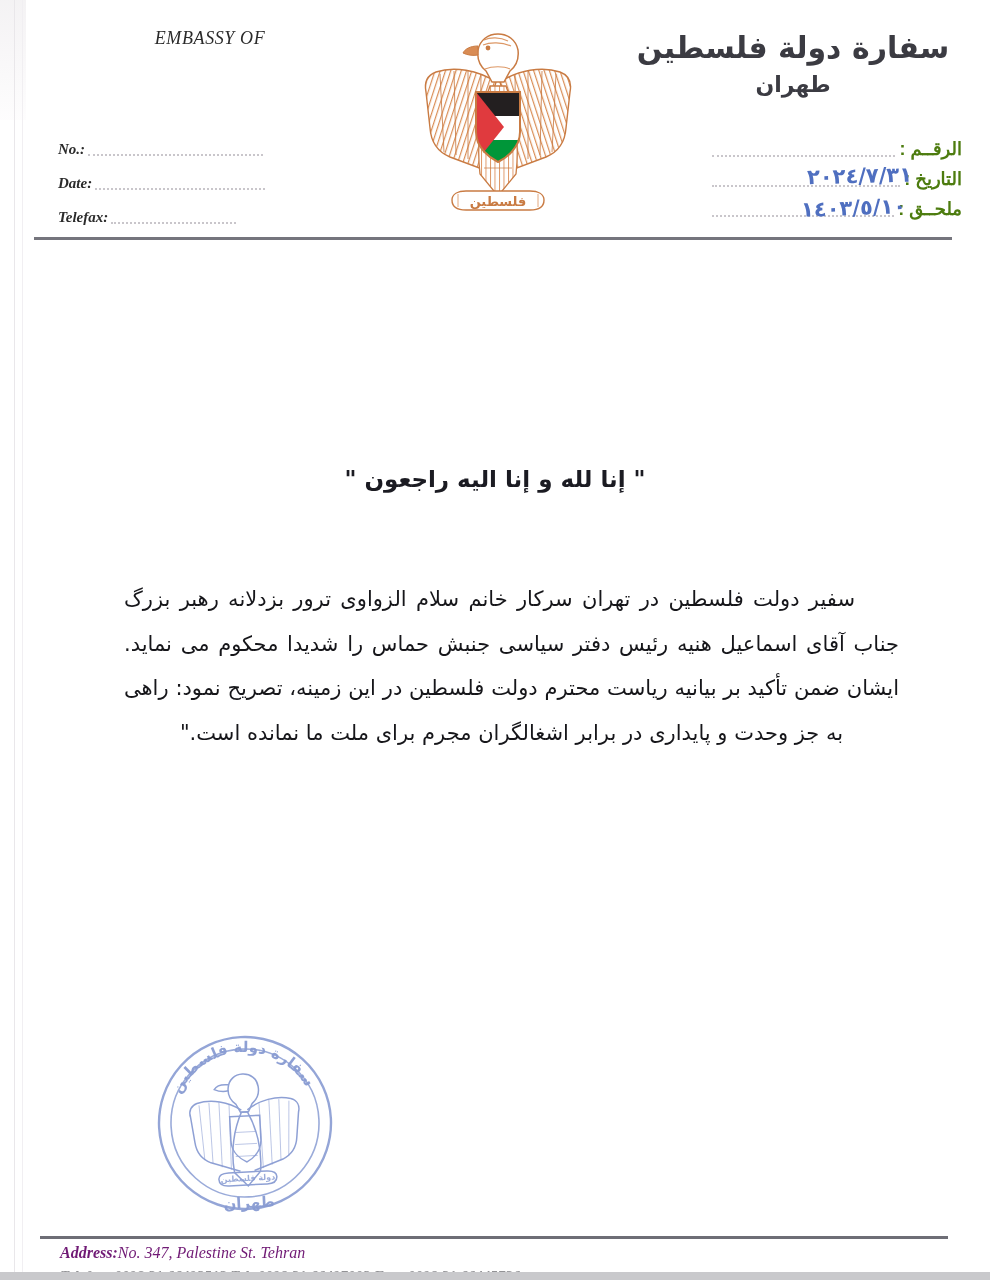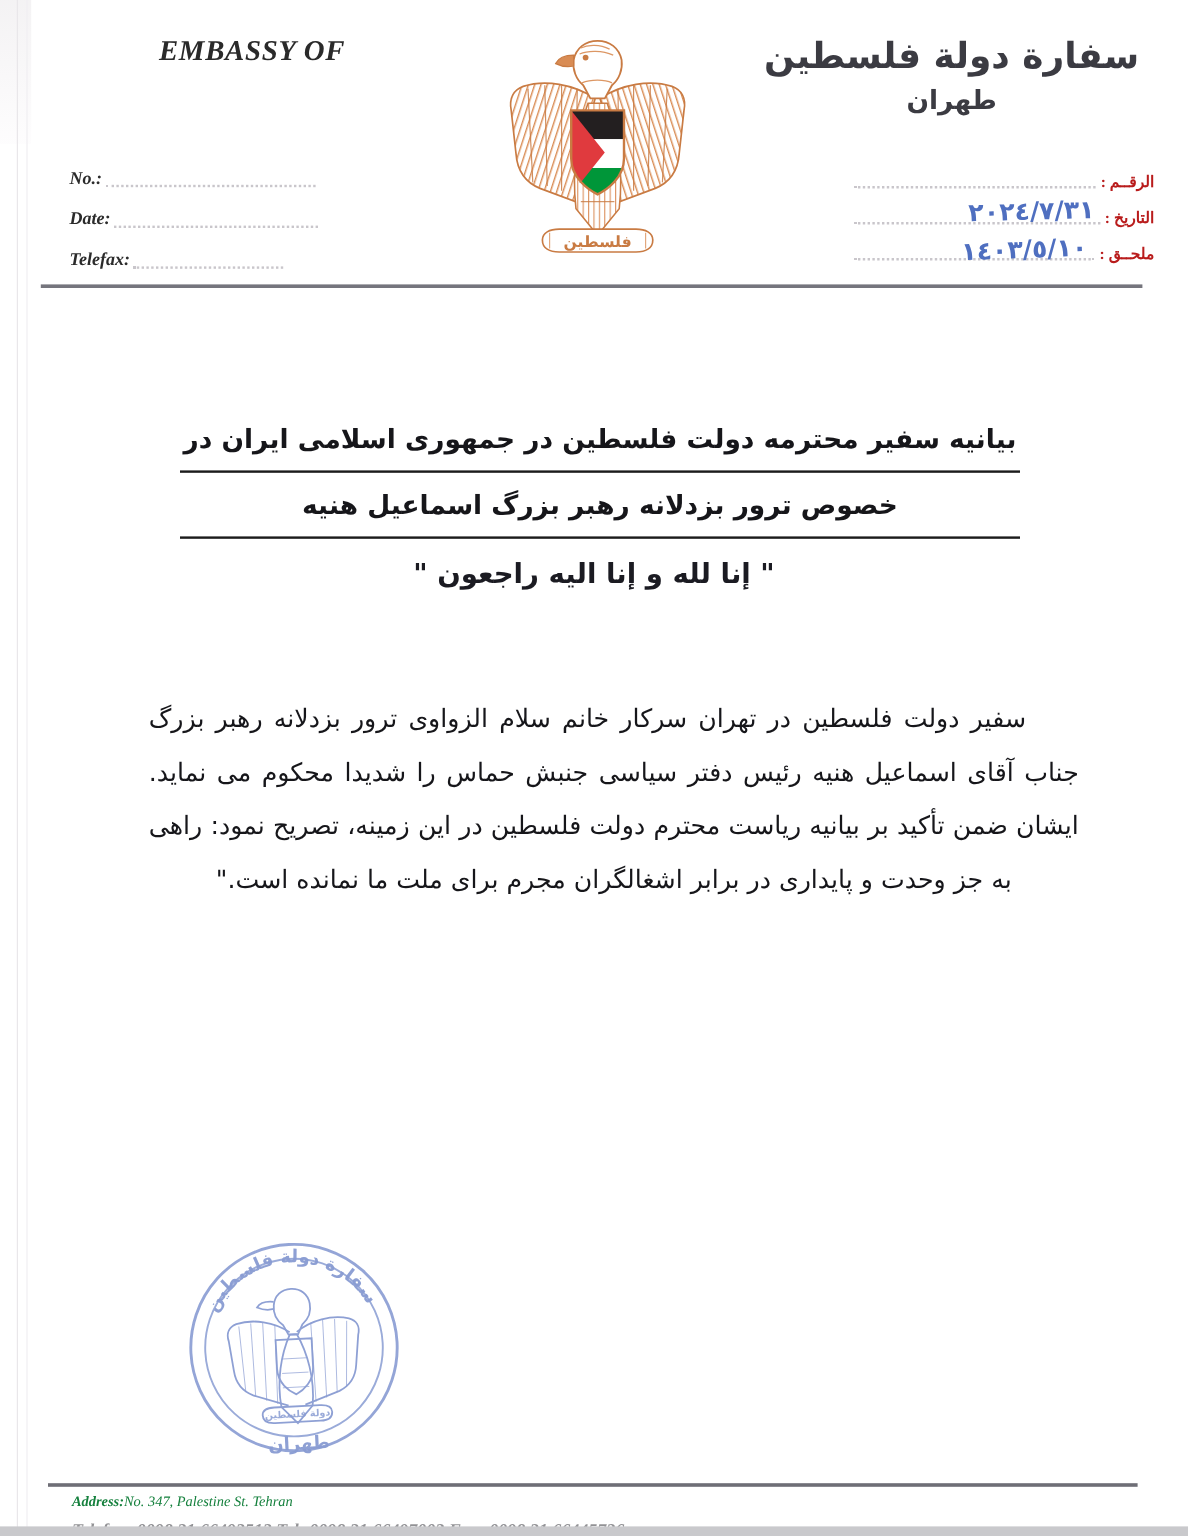--- a/index.html
+++ b/index.html
@@ -45,22 +45,22 @@
   
   .lh-en {
     position: absolute;
     left: 45px; top: 26px;
     width: 330px;
     text-align: center;
   }
   .lh-en .en-line {
     font-family: "Liberation Serif", "DejaVu Serif", serif;
     font-style: italic;
-    font-weight: 700;
-    font-size: 24px;
+    font-weight: 400;
+    font-size: 18px;
     letter-spacing: .6px;
     color: #2a2a2a;
     line-height: 1.42;
     white-space: nowrap;
   }
 
   .fields-en {
     position: absolute;
     left: 58px; top: 140px;
     width: 230px;
@@ -129,24 +129,24 @@
     direction: rtl;
   }
   .fld-ar {
     display: flex;
     align-items: flex-end;
     height: 26px;
     margin-bottom: 4px;
     position: relative;
   }
   .fld-ar-label {
-    font-family: Liberation Serif, serif;
-    font-size: 13px;
-    font-weight: 700;
-    color: #b91c1c;
+    font-family: Liberation Sans, sans-serif;
+    font-size: 18px;
+    font-weight: 700;
+    color: #4d7c0f;
     white-space: nowrap;
     letter-spacing: -0.5px;
   }
   .dots-ar {
     flex: 1 1 auto;
     height: 9px;
     margin-right: 4px;
     border-bottom: 2px dotted #c9c6cb;
     position: relative;
     top: -3px;
@@ -240,22 +240,22 @@
     width: 908px; height: 0;
     border-top: 3px solid #55555e;
     opacity: .85;
   }
   .footer {
     position: absolute;
     left: 60px; top: 1244px;
     width: 880px;
     font-family: "Liberation Serif", "DejaVu Serif", serif;
     font-style: italic;
-    font-size: 12px;
-    color: #15803d;
+    font-size: 16px;
+    color: #701a75;
     white-space: nowrap;
   }
   .footer b { font-weight: 700; }
   .footer-contacts {
     position: absolute;
     left: 60px; top: 1268px;
     width: 880px;
     font-family: "Liberation Serif", "DejaVu Serif", serif;
     font-style: italic;
     font-weight: 700;
@@ -395,24 +395,20 @@
       <div class="fld-ar f-molhaq">
         <span class="fld-ar-label">ملحــق :</span>
         <span class="dots-ar"></span>
         <span class="hand">١٤٠٣/٥/١٠</span>
       </div>
     </div>
 
     <div class="rule-top"></div>
   </div>
 
-  <div class="doc-title">
-    <span class="tline">بیانیه سفیر محترمه دولت فلسطین در جمهوری اسلامی ایران در</span>
-    <span class="tline">خصوص ترور بزدلانه رهبر بزرگ اسماعیل هنیه</span>
-  </div>
 
   <div class="verse">" إنا لله و إنا اليه راجعون "</div>
 
   <p class="body-par">سفیر دولت فلسطین در تهران سرکار خانم سلام الزواوی ترور بزدلانه رهبر بزرگ جناب آقای اسماعیل هنیه رئیس دفتر سیاسی جنبش حماس را شدیدا محکوم می نماید. ایشان ضمن تأکید بر بیانیه ریاست محترم دولت فلسطین در این زمینه، تصریح نمود: راهی به جز وحدت و پایداری در برابر اشغالگران مجرم برای ملت ما نمانده است."</p>
 
   <div class="stamp">
     <svg viewBox="0 0 190 190" width="190" height="190" aria-hidden="true">
       <defs>
         <path id="arcTop" d="M 24 95 A 71 71 0 0 1 166 95"></path>
       </defs>

